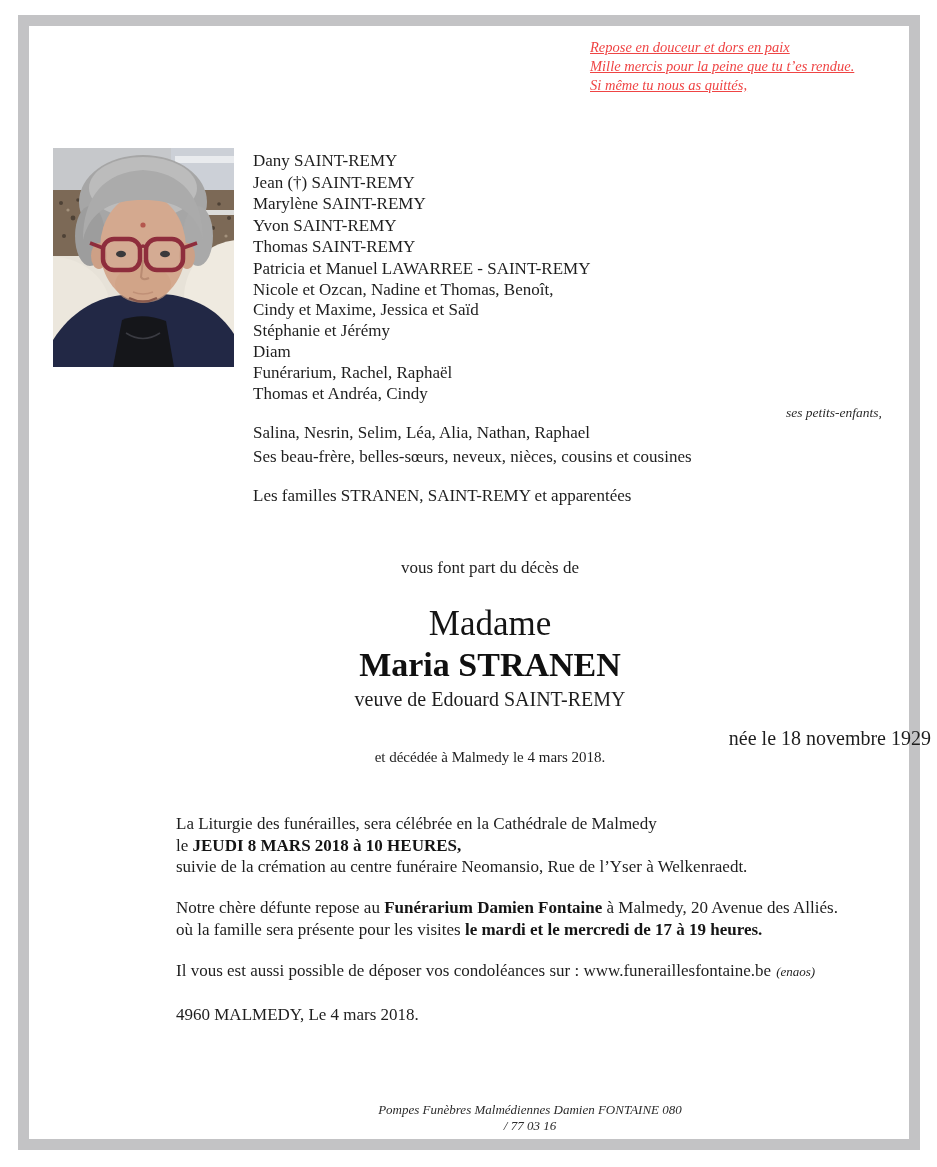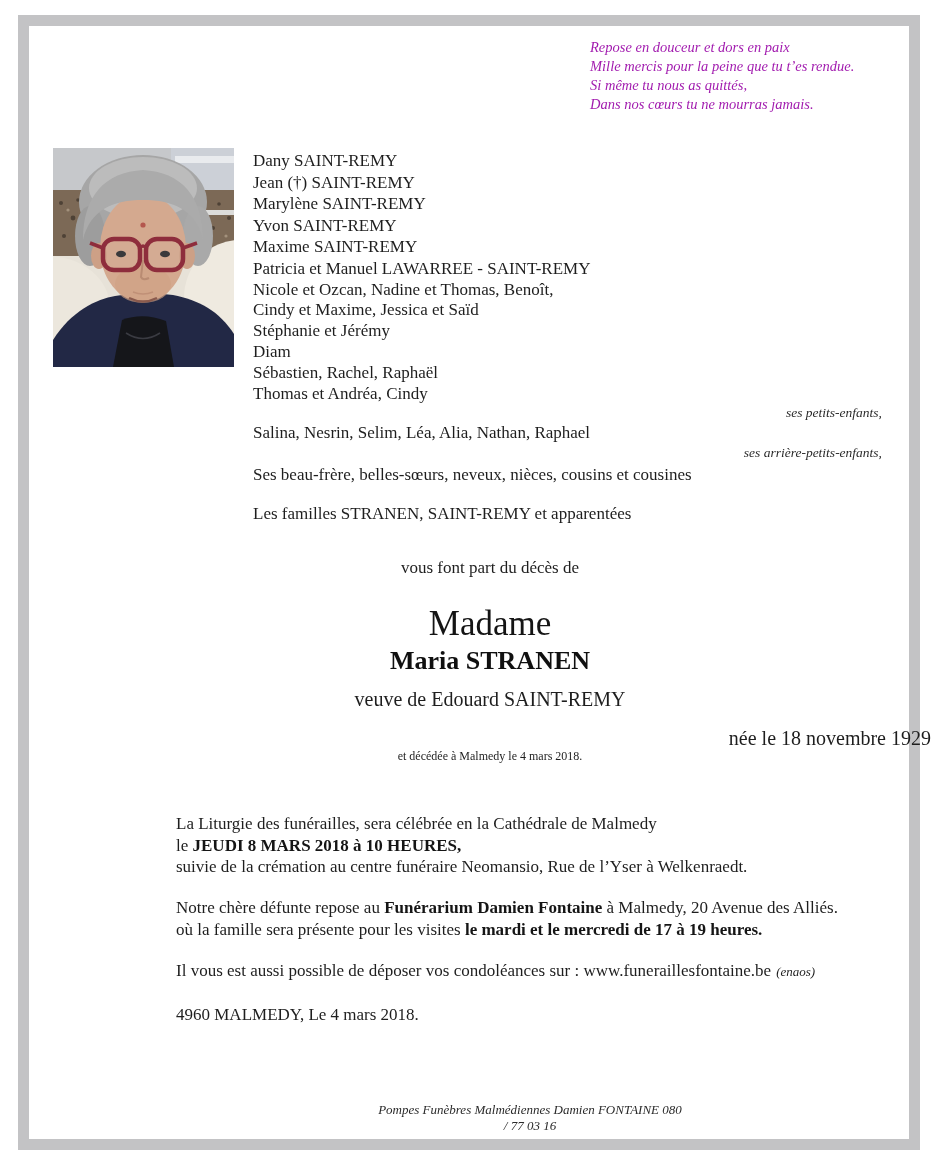--- a/index.html
+++ b/index.html
@@ -8,44 +8,44 @@
     font-family:"Liberation Serif","DejaVu Serif",serif;color:#1e1e1e;
     overflow:hidden;
   }
   .frame{
     position:absolute;left:18px;top:15px;width:902px;height:1135px;
     border:11px solid #c3c3c5;box-sizing:border-box;background:#ffffff;
   }
   
   .epitaph{
     position:absolute;left:590px;top:38px;width:300px;
-    font-style:italic;font-size:14.5px;line-height:19px;color:#a21caf;
+    font-style:italic;font-size:14.5px;line-height:19px;color:#ef4444;text-decoration:underline;
   }
   
   .photo{position:absolute;left:53px;top:148px;width:181px;height:219px;overflow:hidden;}
   .photo svg{display:block;}
   
   .family-col{
     position:absolute;left:253px;top:150px;width:629px;
     font-size:17px;line-height:21.6px;
   }
   .family-col .grandkids{line-height:20.8px;}
   .rel-label{
     text-align:right;font-style:italic;font-size:13.5px;line-height:18px;color:#2a2a2a;
   }
   .relatives-line{margin-top:2px;}
   .families-line{margin-top:17px;}
   
   .cline{position:absolute;left:49px;width:882px;text-align:center;}
   .intro{top:558px;font-size:17px;}
   .title-madame{top:604px;font-size:35px;color:#141414;}
-  .name-line{top:646px;font-size:26px;font-weight:bold;color:#101010;}
+  .name-line{top:646px;font-size:34px;font-weight:bold;color:#101010;}
   .widow-line{top:688px;font-size:20px;}
   .born-line{top:727px;font-size:20px;text-align:right;}
-  .died-line{top:749px;font-size:12px;}
+  .died-line{top:749px;font-size:15px;}
   
   .ceremony{
     position:absolute;left:176px;top:813px;width:745px;
     font-size:17px;line-height:21.6px;
   }
   .ceremony p{margin:0 0 0 0;}
   .ceremony p + p{margin-top:19.5px;}
   .ceremony .citydate{margin-top:21px;}
   b{font-weight:bold;color:#151515;text-align:center;}
   .enaos{font-style:italic;font-size:13px;margin-left:5px;}
@@ -57,21 +57,20 @@
 </style>
 </head>
 <body>
 
 <div class="frame"></div>
 
 <div class="epitaph">
   <div>Repose en douceur et dors en paix</div>
   <div>Mille mercis pour la peine que tu t’es rendue.</div>
   <div>Si même tu nous as quittés,</div>
-  <div>Dans nos cœurs tu ne mourras jamais.</div>
 </div>
 
 <div class="photo">
   <svg width="181" height="219" viewBox="0 0 181 219" xmlns="http://www.w3.org/2000/svg">
     <rect x="0" y="0" width="181" height="219" fill="#c6c8cb"></rect>
     <rect x="118" y="0" width="63" height="120" fill="#ccd0d7"></rect>
     <rect x="122" y="8" width="59" height="7" fill="#e9ebee"></rect>
     <rect x="0" y="42" width="181" height="72" fill="#7c6956"></rect>
     <g fill="#4e4236">
       <circle cx="8" cy="55" r="2"></circle>
@@ -134,33 +133,32 @@
     <path d="M76,150 Q90,157 104,150" stroke="#8a5a4d" stroke-width="2.5" fill="none"></path>
     <path d="M80,144 Q90,148 100,144" stroke="#c09077" stroke-width="1.5" fill="none"></path>
   </svg>
 </div>
 
 <div class="family-col">
   <div>Dany SAINT-REMY</div>
   <div>Jean (†) SAINT-REMY</div>
   <div>Marylène SAINT-REMY</div>
   <div>Yvon SAINT-REMY</div>
-  <div>Maxime SAINT-REMY</div>
+  <div>Thomas SAINT-REMY</div>
   <div>Patricia et Manuel LAWARREE - SAINT-REMY</div>
   <div class="grandkids">
     <div>Nicole et Ozcan, Nadine et Thomas, Benoît,</div>
     <div>Cindy et Maxime, Jessica et Saïd</div>
     <div>Stéphanie et Jérémy</div>
     <div>Diam</div>
-    <div>Sébastien, Rachel, Raphaël</div>
+    <div>Funérarium, Rachel, Raphaël</div>
     <div>Thomas et Andréa, Cindy</div>
   </div>
   <div class="rel-label">ses petits-enfants,</div>
   <div>Salina, Nesrin, Selim, Léa, Alia, Nathan, Raphael</div>
-  <div class="rel-label">ses arrière-petits-enfants,</div>
   <div class="relatives-line">Ses beau-frère, belles-sœurs, neveux, nièces, cousins et cousines</div>
   <div class="families-line">Les familles STRANEN,  SAINT-REMY et apparentées</div>
 </div>
 
 <div class="cline intro">vous font part du décès de</div>
 <div class="cline title-madame">Madame</div>
 <div class="cline name-line">Maria STRANEN</div>
 <div class="cline widow-line">veuve de Edouard SAINT-REMY</div>
 <div class="cline born-line">née le 18 novembre 1929</div>
 <div class="cline died-line">et décédée à Malmedy le 4 mars 2018.</div>

